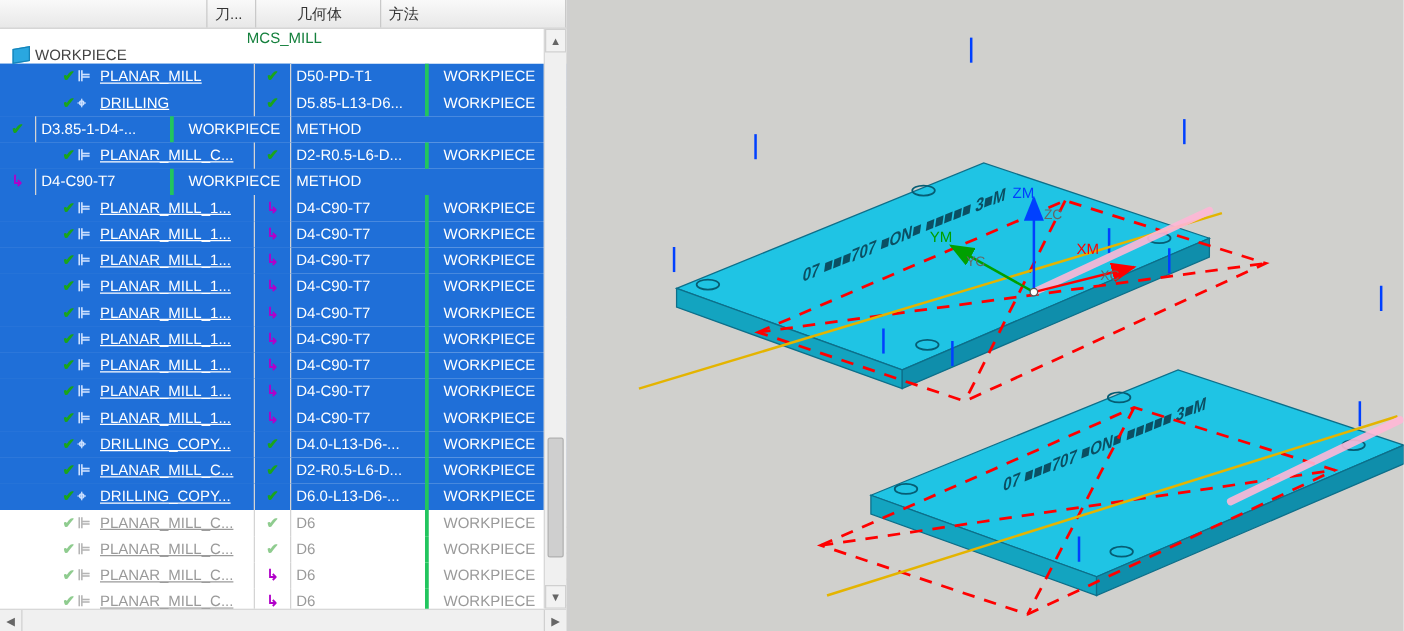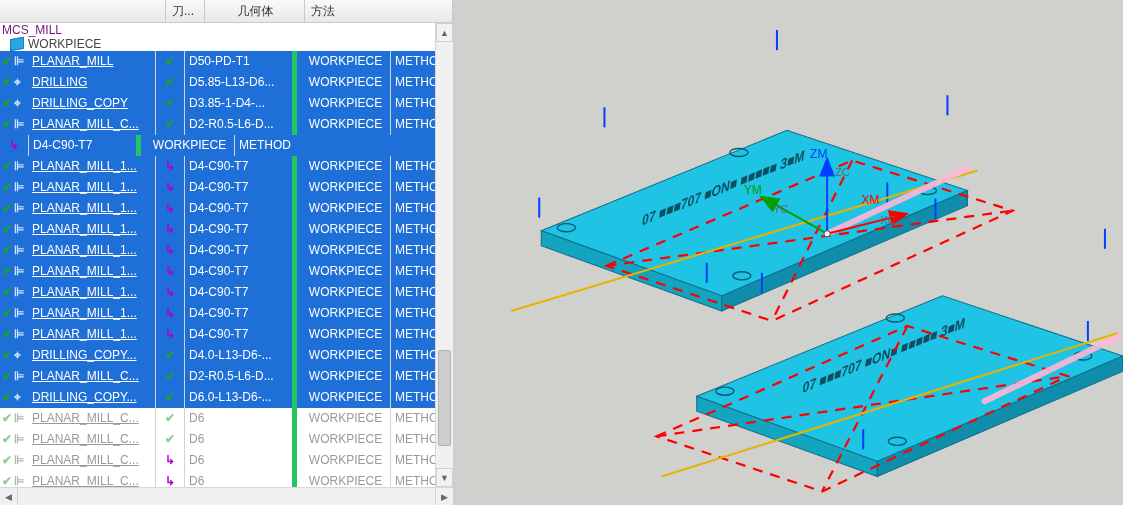--- a/index.html
+++ b/index.html
@@ -1,48 +1,48 @@
 <!DOCTYPE html>
 <html><head>
 <meta charset="utf-8">
 <style>
   html,body{margin:0;padding:0;height:100%;width:100%;overflow:hidden;}
   body{font-family:"Microsoft YaHei","Segoe UI",Tahoma,sans-serif;font-size:12px;color:#000;display:flex;}
   
   .nav-pane{width:456px;height:505px;box-sizing:border-box;border-right:3px solid #cfcfcf;background:#fff;display:flex;flex-direction:column;}
   .nav-hdr{display:flex;height:22px;border-bottom:1px solid #c9c9c9;background:linear-gradient(#f9f9f9,#e8e8e8);font-weight:normal;color:#333;}
   .nav-hdr div{border-right:1px solid #c9c9c9;padding:3px 4px 0 6px;overflow:hidden;white-space:nowrap;}
-  .c0{width:155px;}
+  .c0{width:155px;padding-left:48px;}
   .c1{width:28px;}
   .c2{width:103px;}
   .c3{width:89px;text-align:center;}
   .c4{flex:1;}
   .nav-body{flex:1;overflow:hidden;position:relative;}
   .row{display:flex;height:21px;line-height:21px;white-space:nowrap;}
   .row>div{overflow:hidden;text-overflow:ellipsis;}
   .row .c0{width:155px;border-right:1px solid #d4d4d4;}
   .row .c1{width:28px;border-right:1px solid #d4d4d4;text-align:center;}
-  .row .c2{width:103px;border-right:5px solid #22c55e;padding-left:4px;}
+  .row .c2{width:103px;border-right:3px solid #22c55e;padding-left:4px;}
   .row .c3{width:89px;border-right:1px solid #d4d4d4;padding-left:4px;}
   .row .c4{flex:1;padding-left:4px;}
   .sel{background:#1f6fd8;color:#fff;}
   .sel .c0,.sel .c1{background:#1f6fd8;color:#fff;}
   .sel a{color:#fff;}
   .dim{color:#9a9a9a;}
   .dim a{color:#9a9a9a;}
   .name{padding-left:4px;text-decoration:underline;}
   .ic{display:inline-block;width:14px;text-align:center;}
   .check{color:#1aa51a;font-weight:bold;}
   .check-dim{color:#8fcc8f;font-weight:bold;}
   .arrow{color:#b100c9;font-weight:bold;}
   .op-ic{color:#0d52b3;display:inline-block;width:14px;font-weight:bold;}
   .sel .op-ic{color:#cfe2ff;}
   .dim .op-ic{color:#b5b5b5;}
   
-  .root{padding-left:2px;color:#701a75;}
+  .root{padding-left:2px;color:#15803d;text-align:center;}
   .root2{padding-left:10px;color:#444;display:flex;align-items:center;gap:4px;}
   .cube-ic{width:12px;height:10px;background:#2aa7e0;border:1px solid #1683b8;transform:skewY(-10deg);}
   
   .sb{position:absolute;right:0;top:0;bottom:0;width:17px;background:#f0f0f0;border-left:1px solid #d8d8d8;}
   .sb .track{position:absolute;top:17px;bottom:17px;left:0;right:0;}
   .sb .thumb{position:absolute;top:72%;height:22%;left:2px;right:2px;background:#cfcfcf;border:1px solid #b0b0b0;border-radius:2px;}
   .sb .btn{position:absolute;left:0;right:0;height:17px;background:#f2f2f2;border:1px solid #d0d0d0;display:flex;align-items:center;justify-content:center;font-size:9px;color:#666;}
   .sb .btn.top{top:0;}
   .sb .btn.bot{bottom:0;}
   .hsb{height:17px;border-top:1px solid #d8d8d8;background:#f0f0f0;display:flex;align-items:center;}
@@ -78,21 +78,20 @@
           <div class="c4">METHOD</div>
         </div>
         <div class="row sel">
           <div class="c0"><span class="ic check">✔</span><span class="op-ic">⌖</span><a class="name">DRILLING</a></div>
           <div class="c1"><span class="ic check">✔</span></div>
           <div class="c2">D5.85-L13-D6...</div>
           <div class="c3">WORKPIECE</div>
           <div class="c4">METHOD</div>
         </div>
         <div class="row sel">
-          <div class="c0"><span class="ic check">✔</span><span class="op-ic">⌖</span><a class="name">DRILLING_COPY</a></div>
           <div class="c1"><span class="ic check">✔</span></div>
           <div class="c2">D3.85-1-D4-...</div>
           <div class="c3">WORKPIECE</div>
           <div class="c4">METHOD</div>
         </div>
         <div class="row sel">
           <div class="c0"><span class="ic check">✔</span><span class="op-ic">⊫</span><a class="name">PLANAR_MILL_C...</a></div>
           <div class="c1"><span class="ic check">✔</span></div>
           <div class="c2">D2-R0.5-L6-D...</div>
           <div class="c3">WORKPIECE</div>

